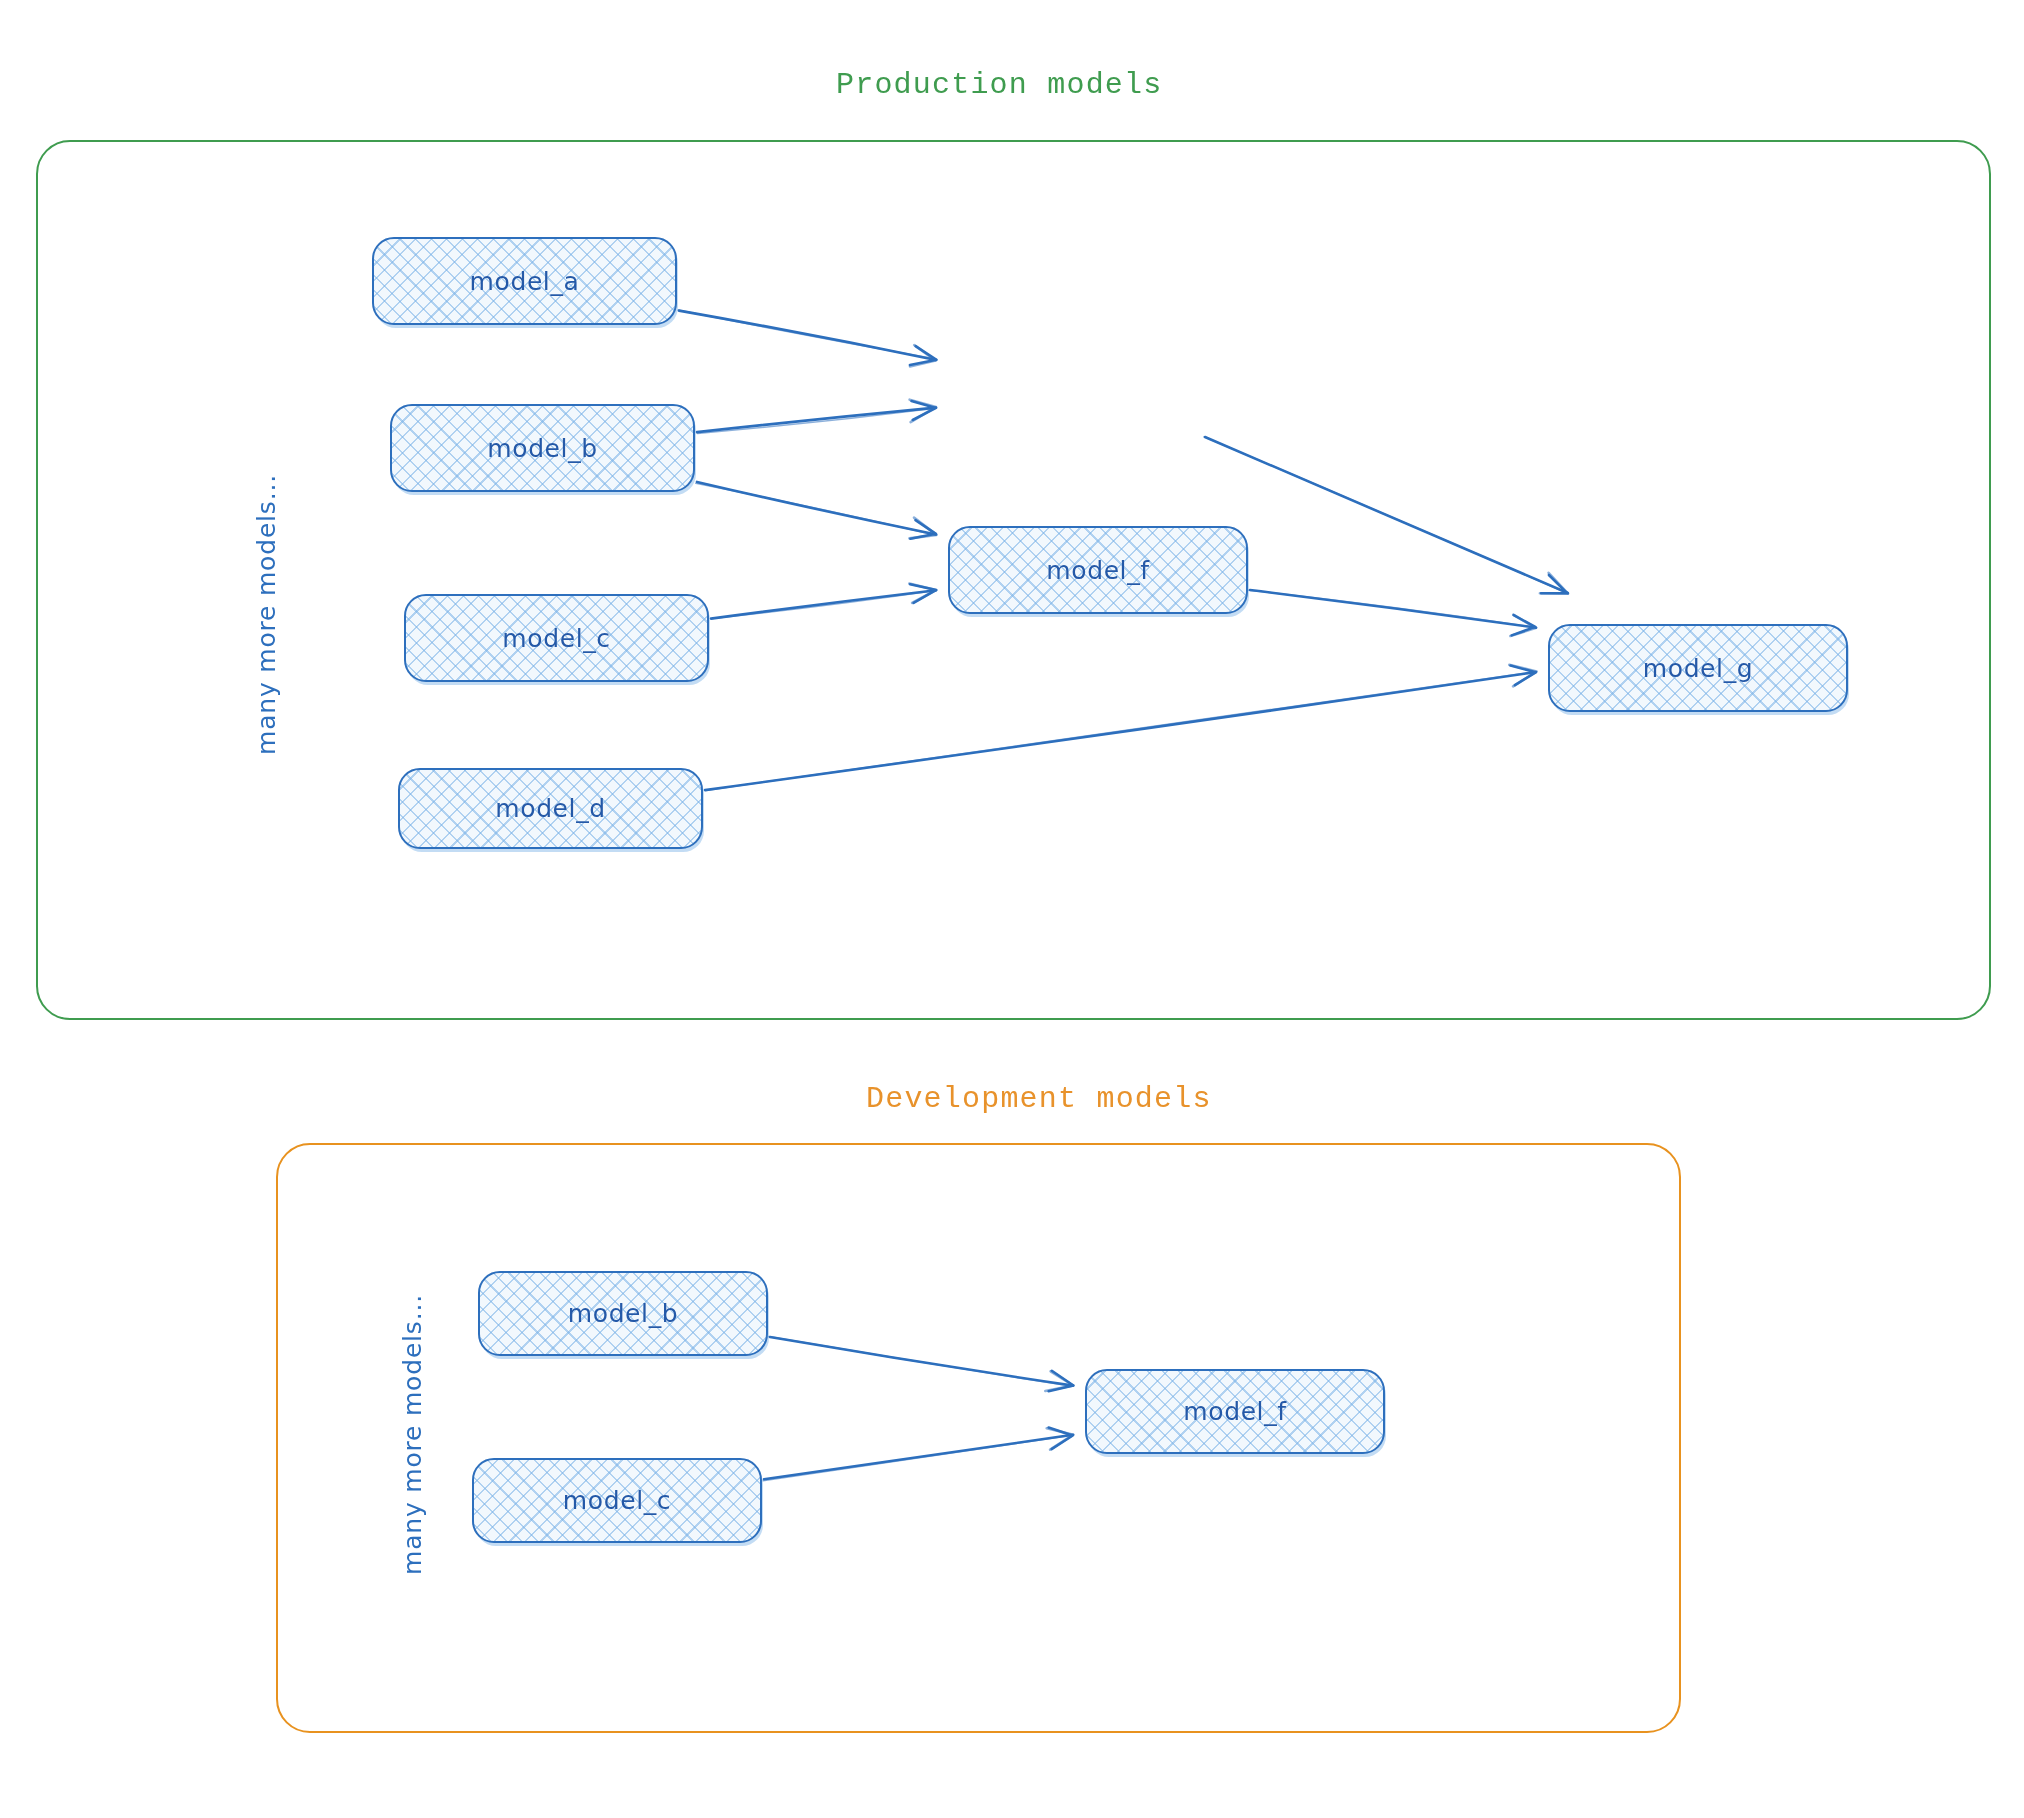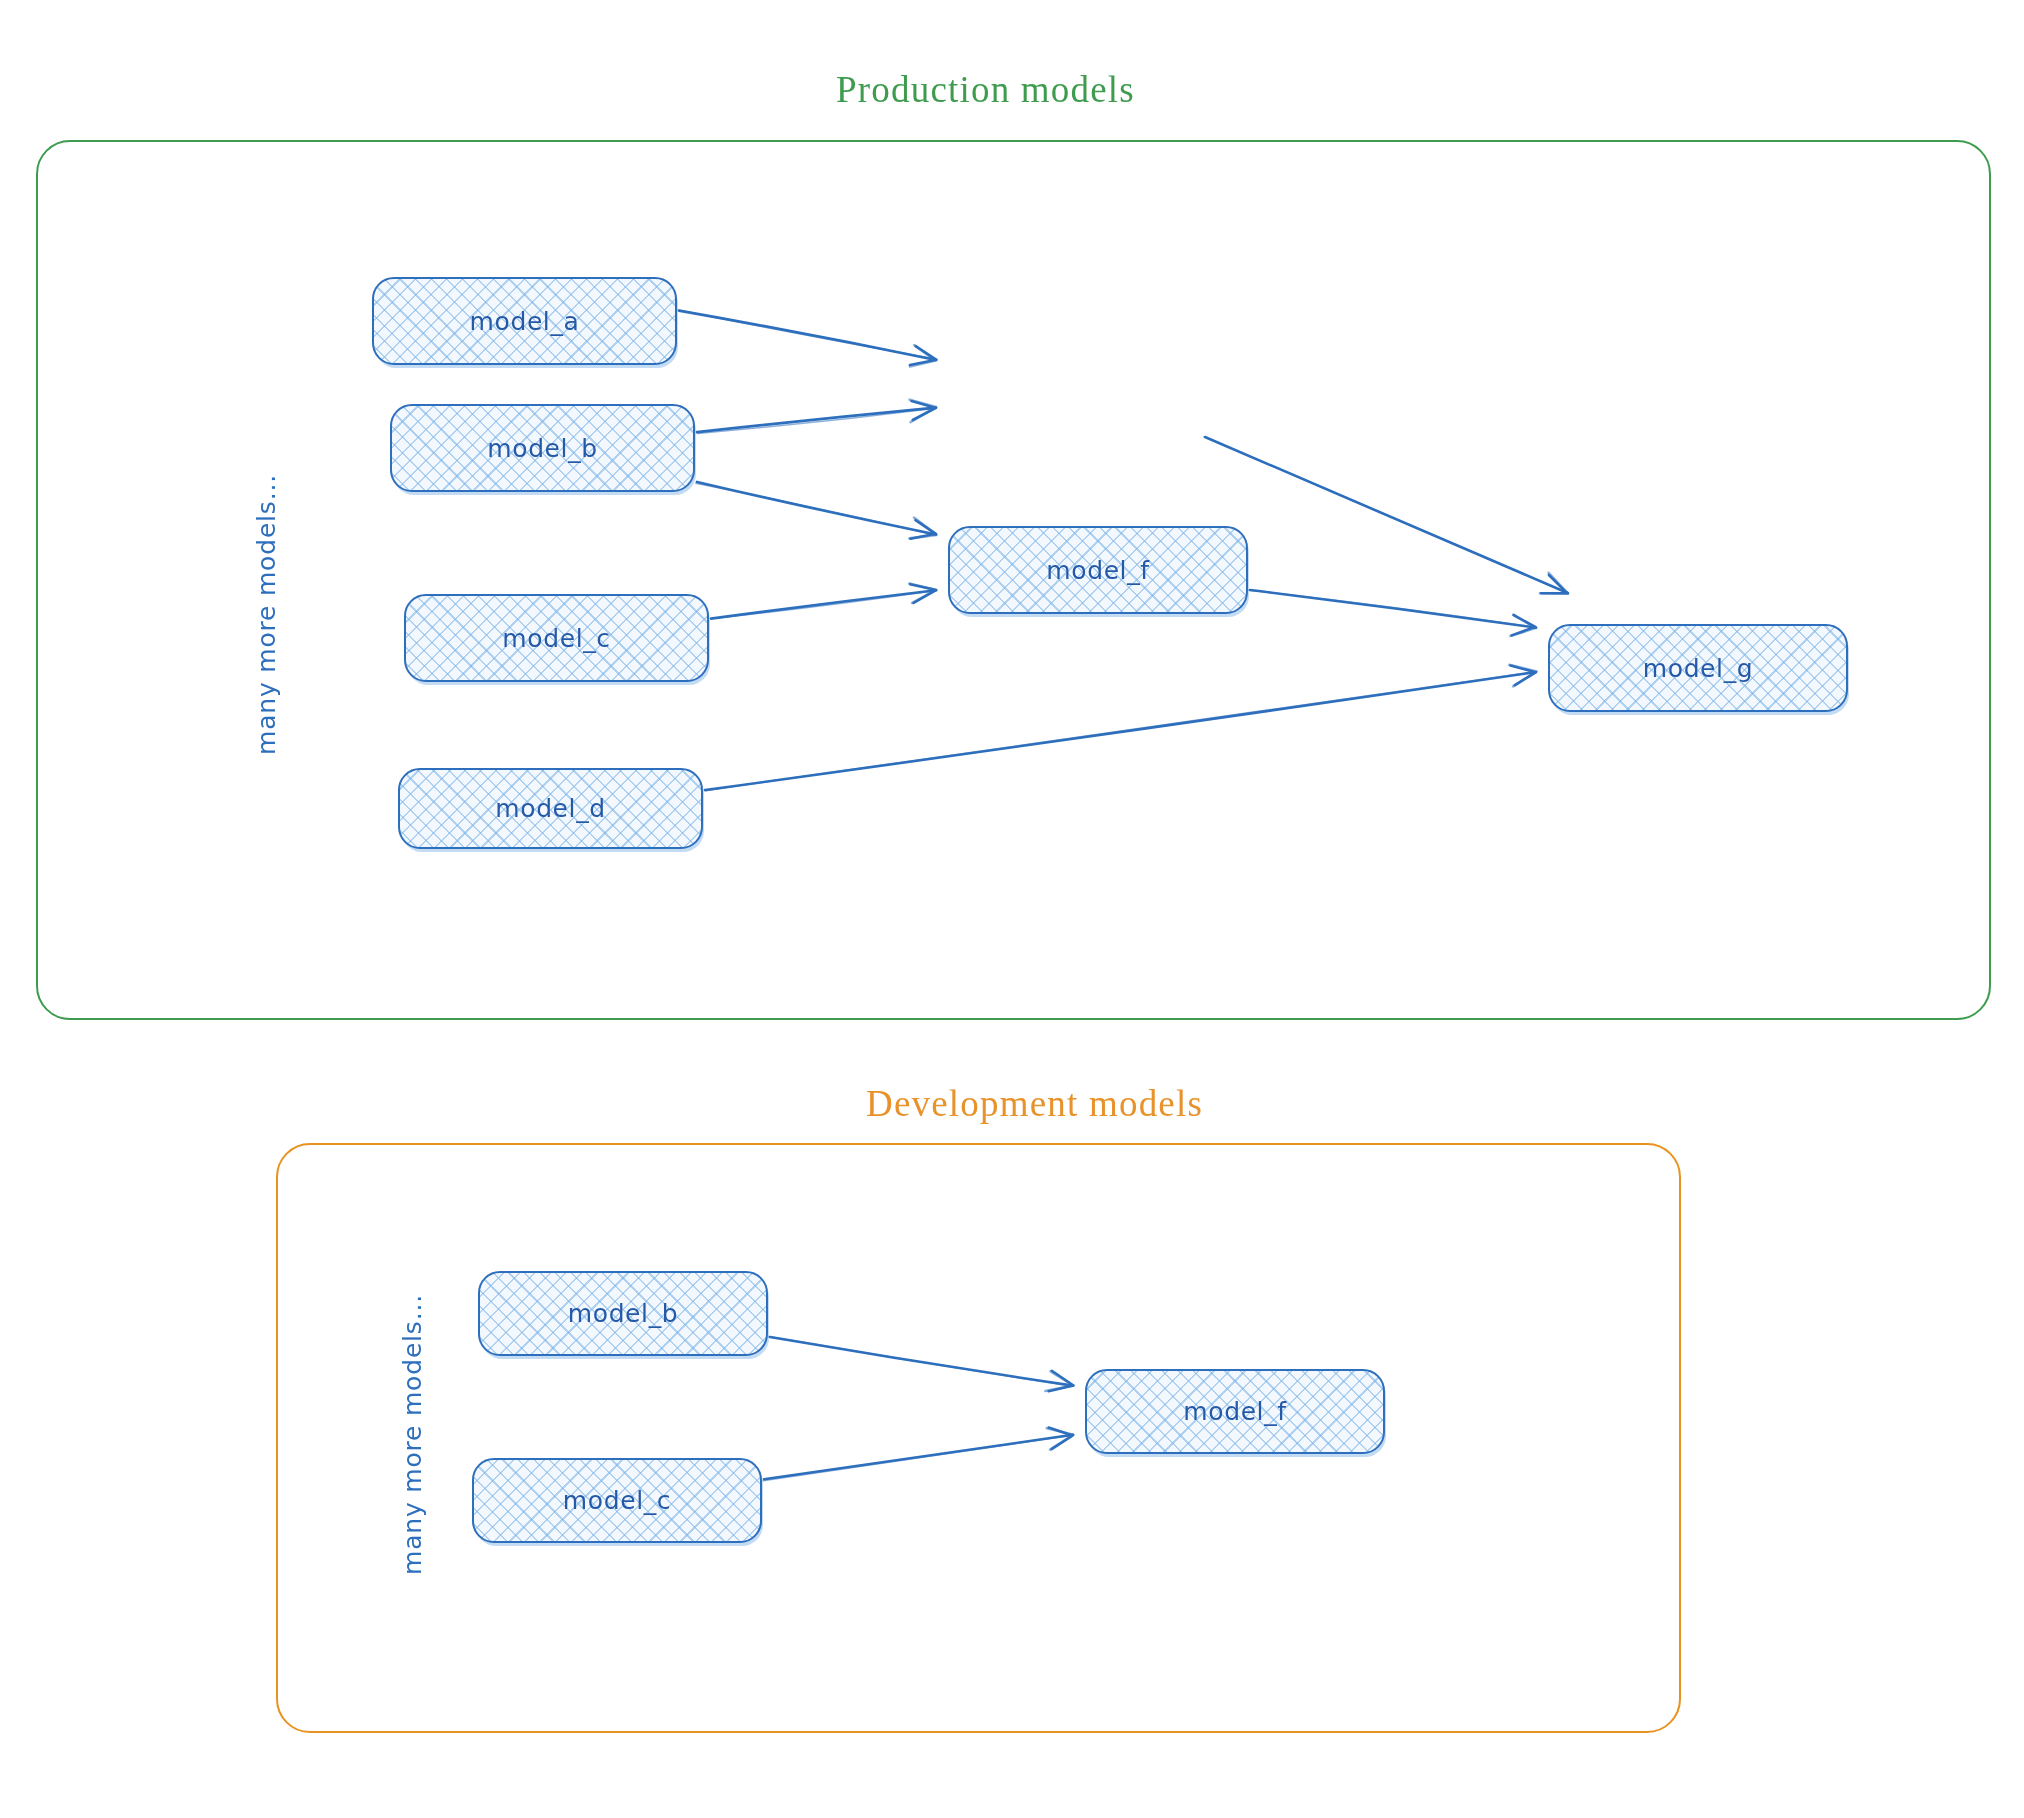--- a/index.html
+++ b/index.html
@@ -14,22 +14,22 @@
     position: relative;
     width: 2024px;
     height: 1818px;
     background: #ffffff;
     overflow: hidden;
   }
 
   
   .group-title {
     position: absolute;
-    font-family: Liberation Serif, serif;
-    font-size: 37px;
+    font-family: Liberation Mono, monospace;
+    font-size: 30px;
     letter-spacing: 1.2px;
     white-space: nowrap;
     font-weight: 500;
   }
   .title-prod  { color: #3f9c4f; }
   .title-dev   { color: #e8922b; }
 
   
   .group-frame {
     position: absolute;
@@ -173,21 +173,21 @@
       <g>
         <path d="M 764.0 1479.3 Q 916.3 1457.9 1073.0 1434.8" class="edge-path"></path>
         <path d="M 763.1 1480.8 Q 919.7 1458.0 1072.0 1435.3" class="edge-path-ghost"></path>
         <path d="M 1051.6 1449.1 L 1072.7 1435.5 L 1048.6 1427.5" class="arrow-head"></path>
         <path d="M 1050.1 1449.7 L 1073.4 1434.7 L 1046.7 1428.3" class="arrow-head" opacity="0.55"></path>
       </g>
     </svg>
 <div class="group-frame frame-prod" style="left: 36px; top: 140px; width: 1955px; height: 880px;"></div>
     <div class="group-title title-prod" style="left: 836px; top: 68px;">Production models</div>
     <div class="vlabel" style="left: 252px; top: 755px;">many more models...</div>
-    <div class="node" style="left: 372px; top: 237px; width: 305px; height: 88px; margin-top: 40px;">
+    <div class="node" style="left: 372px; top: 237px; width: 305px; height: 88px;">
       <span class="node-label">model_a</span>
     </div>
     <div class="node" style="left: 390px; top: 404px; width: 305px; height: 88px;">
       <span class="node-label">model_b</span>
     </div>
     <div class="node" style="left: 404px; top: 594px; width: 305px; height: 88px;">
       <span class="node-label">model_c</span>
     </div>
     <div class="node" style="left: 398px; top: 768px; width: 305px; height: 81px;">
       <span class="node-label">model_d</span>

